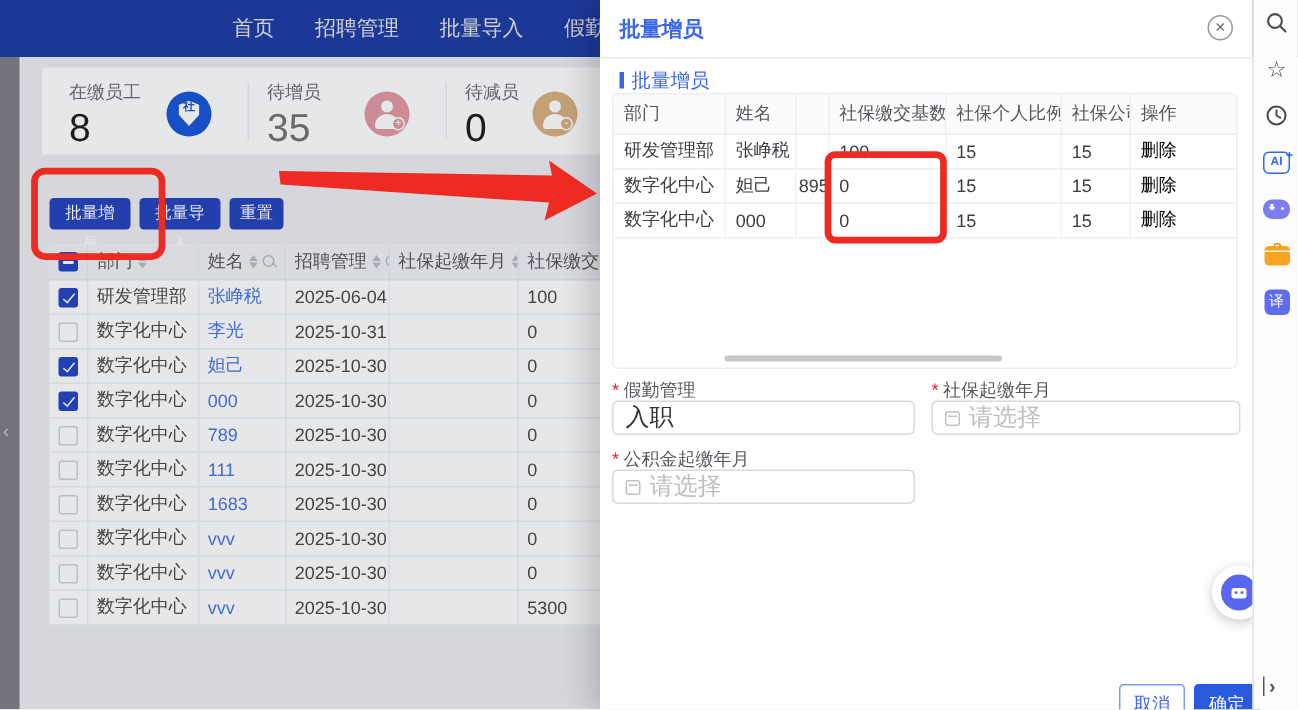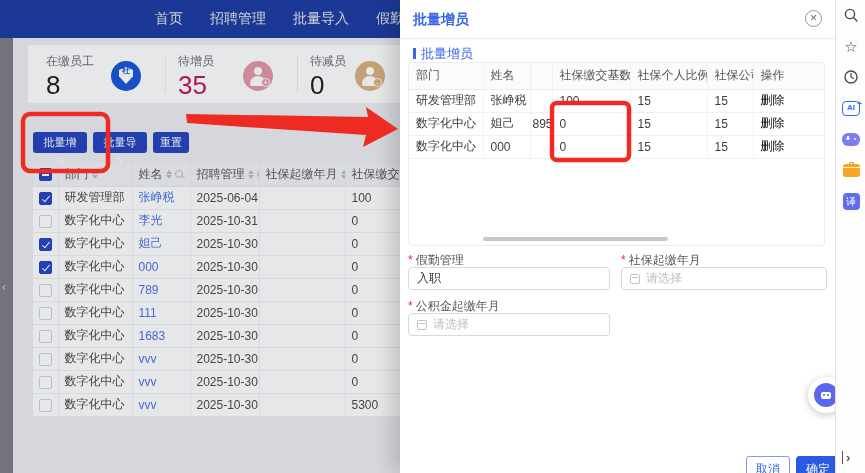--- a/index.html
+++ b/index.html
@@ -15,21 +15,21 @@
 
   
   .left-strip { position:absolute; left:0; top:38px; width:13px; height:435px; background:#7e7e85; z-index:2; }
   .strip-chevron { position:absolute; left:2px; top:242px; color:#cfcfd4; font-size:12px; }
 
   
   .stat-card { position:absolute; left:28px; top:45px; width:416px; height:58px; background:#fff; border-radius:2px; z-index:1; }
   .stat { position:absolute; top:8px; }
   .stat-label { font-size:12px; color:#6d6d74; }
   .stat-value { font-size:26px; color:#1f1f1f; line-height:30px; }
-  .stat-value.blue { color:#be185d; }
+  .stat-value.blue { color:#737373; }
   .stat-divider { position:absolute; top:10px; width:1px; height:38px; background:#ececf0; }
   .stat-icon { position:absolute; width:30px; height:30px; border-radius:50%; top:16px; }
   .shield { position:absolute; left:8px; top:6px; width:14px; height:17px; background:#fff;
             clip-path:polygon(50% 0,100% 18%,100% 55%,50% 100%,0 55%,0 18%); }
   .shield-txt { position:absolute; left:0; top:4px; width:14px; text-align:center; font-size:8px; color:#1956d6; font-weight:bold; }
   .person-head { position:absolute; left:11px; top:6px; width:8px; height:8px; border-radius:50%; background:#fff; }
   .person-body { position:absolute; left:7px; top:15px; width:16px; height:10px; border-radius:8px 8px 2px 2px; background:#fff; }
   .person-badge { position:absolute; right:3px; bottom:4px; width:9px; height:9px; border-radius:50%; border:1px solid #fff; color:#fff; font-size:7px; line-height:7px; text-align:center; font-weight:bold; }
 
   
@@ -74,21 +74,21 @@
   .d-table { width:415px; }
   .d-table th { background:#fbfbfc; height:26px; font-size:12px; font-weight:normal; color:#55555b; text-align:left; padding:0 7px; border-right:1px solid #f0f0f3; border-bottom:1px solid #ececef; white-space:nowrap; overflow:hidden; }
   .d-table td { height:23px; font-size:12px; color:#3c3c42; padding:0 7px; border-right:1px solid #f2f2f5; border-bottom:1px solid #f0f0f3; white-space:nowrap; overflow:hidden; }
   .del-link { color:#000000; cursor:pointer; }
   .extra-cell { padding:0 2px !important; font-size:11px; color:#55555b; }
   .h-scroll { position:absolute; left:74px; bottom:4px; width:185px; height:4px; border-radius:2px; background:#c6c6cb; cursor:pointer; }
 
   
   .f-label { position:absolute; font-size:12px; color:#57575e; }
   .req { color:#f5222d; margin-right:3px; }
-  .f-input { position:absolute; height:23px; border:1px solid #d9d9d9; border-radius:4px; background:#fff; font-size:12px; color:#333; line-height:21px; padding:0 8px; display:flex; align-items:center; cursor:text; }
+  .f-input { position:absolute; height:23px; border:1px solid #d9d9d9; border-radius:4px; background:#fff; font-size:16px; color:#333; line-height:21px; padding:0 8px; display:flex; align-items:center; cursor:text; }
   .placeholder { color:#bfbfbf; }
   .cal { display:inline-block; width:10px; height:10px; border:1px solid #c2c2c6; border-radius:2px; margin-right:6px; position:relative; }
   .cal i { position:absolute; left:1px; right:1px; top:2px; height:1.5px; background:#c2c2c6; }
 
   
   .ft-btn { position:absolute; top:456px; height:26px; width:44px; border-radius:3px; font-size:12px; text-align:center; line-height:24px; cursor:pointer; }
   .ft-cancel { left:346px; background:#fff; border:1px solid #7e9bee; color:#3a66e8; }
   .ft-ok { left:396px; background:#2a5ae0; border:1px solid #2a5ae0; color:#fff; }
 
   

